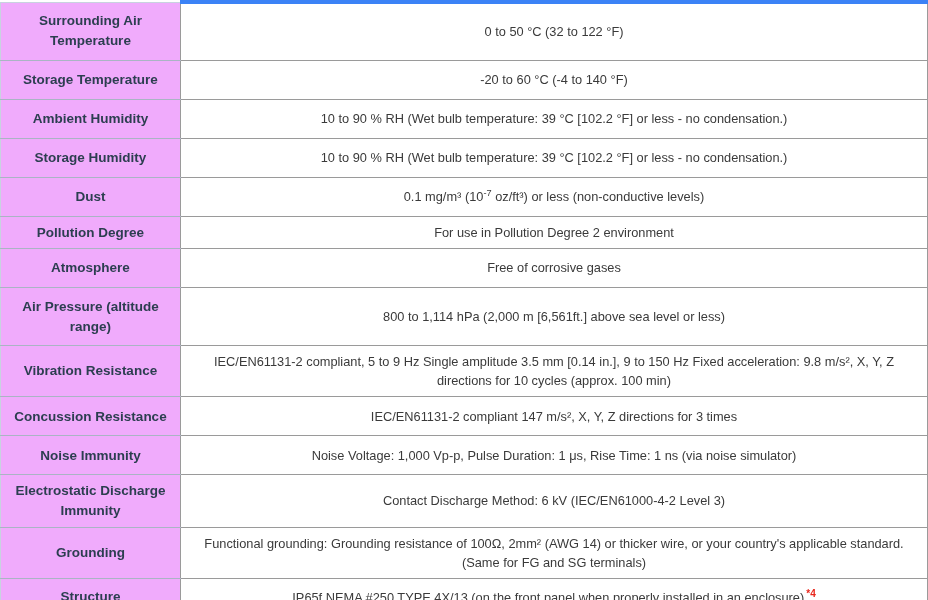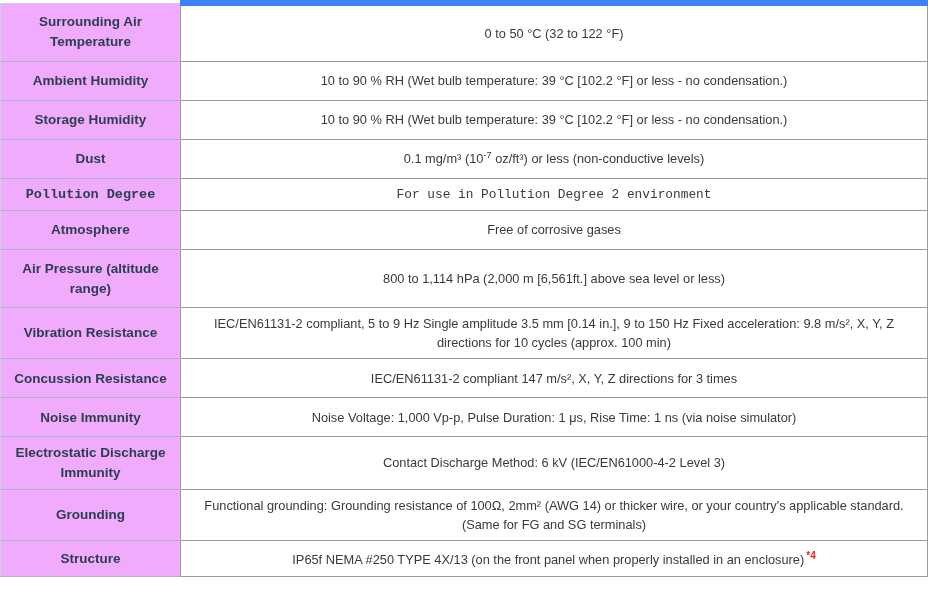--- a/index.html
+++ b/index.html
@@ -45,21 +45,21 @@
     color: #3a3a3a;
     font-size: 12.8px;
     text-align: center;
     line-height: 1.5;
     border-left: none;
     border-right: 1px solid #9a9a9a;
     border-top: 1px solid #9a9a9a;
     border-bottom: 1px solid #9a9a9a;
   }
   tr:first-child td.label { border-top: 1px solid #c8d2e0; }
-  tr:first-child td.value { border-top: 6px solid #3b82f6; margin-top: 44px; }
+  tr:first-child td.value { border-top: 4px solid #3b82f6; margin-top: 44px; }
 
   .footmark {
     color: #e8261c;
     font-size: 10px;
     vertical-align: super;
     margin-left: 2px;
     font-weight: bold;
   }
   sup { font-size: 0.72em; }
 </style>
@@ -70,32 +70,36 @@
   <colgroup>
     <col class="label-col">
     <col class="value-col">
   </colgroup>
   <tbody>
       <tr style="height: 58px;">
         <td class="label">Surrounding Air Temperature</td>
         <td class="value"><span>0 to 50 °C (32 to 122 °F)</span></td>
       </tr>
       <tr style="height: 39px;">
+        <td class="label">Storage Temperature</td>
+        <td class="value"><span>-20 to 60 °C (-4 to 140 °F)</span></td>
+      </tr>
+      <tr style="height: 39px;">
         <td class="label">Ambient Humidity</td>
         <td class="value"><span>10 to 90 % RH (Wet bulb temperature: 39 °C [102.2 °F] or less - no condensation.)</span></td>
       </tr>
       <tr style="height: 39px; padding-left: 24px;">
         <td class="label">Storage Humidity</td>
         <td class="value"><span>10 to 90 % RH (Wet bulb temperature: 39 °C [102.2 °F] or less - no condensation.)</span></td>
       </tr>
       <tr style="height: 39px;">
         <td class="label">Dust</td>
         <td class="value"><span>0.1 mg/m³ (10</span><sup>-7</sup><span> oz/ft³) or less (non-conductive levels)</span></td>
       </tr>
-      <tr style="height: 28px; font-family: Liberation Mono, monospace;">
+      <tr style="height: 28px;">
         <td class="label">Pollution Degree</td>
         <td class="value"><span>For use in Pollution Degree 2 environment</span></td>
       </tr>
       <tr style="height: 39px;">
         <td class="label">Atmosphere</td>
         <td class="value"><span>Free of corrosive gases</span></td>
       </tr>
       <tr style="height: 58px;">
         <td class="label">Air Pressure (altitude range)</td>
         <td class="value"><span>800 to 1,114 hPa (2,000 m [6,561ft.] above sea level or less)</span></td>

